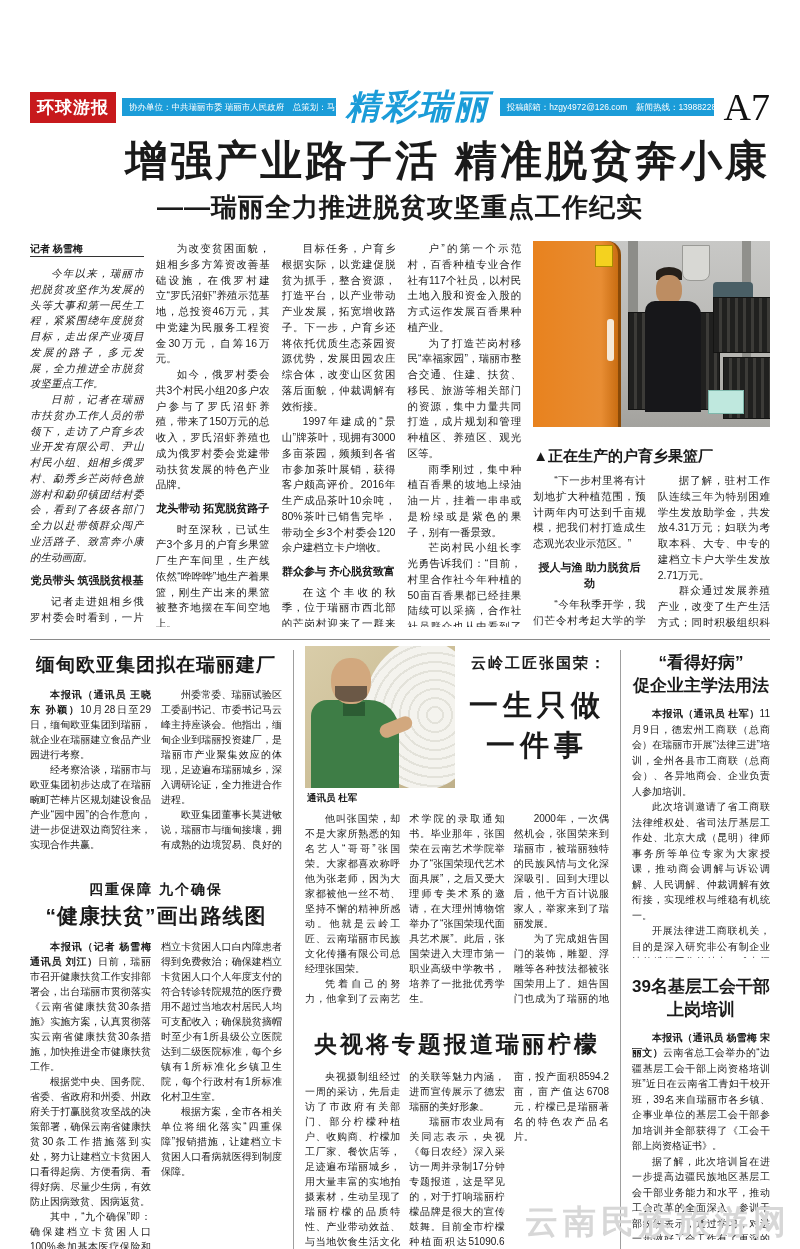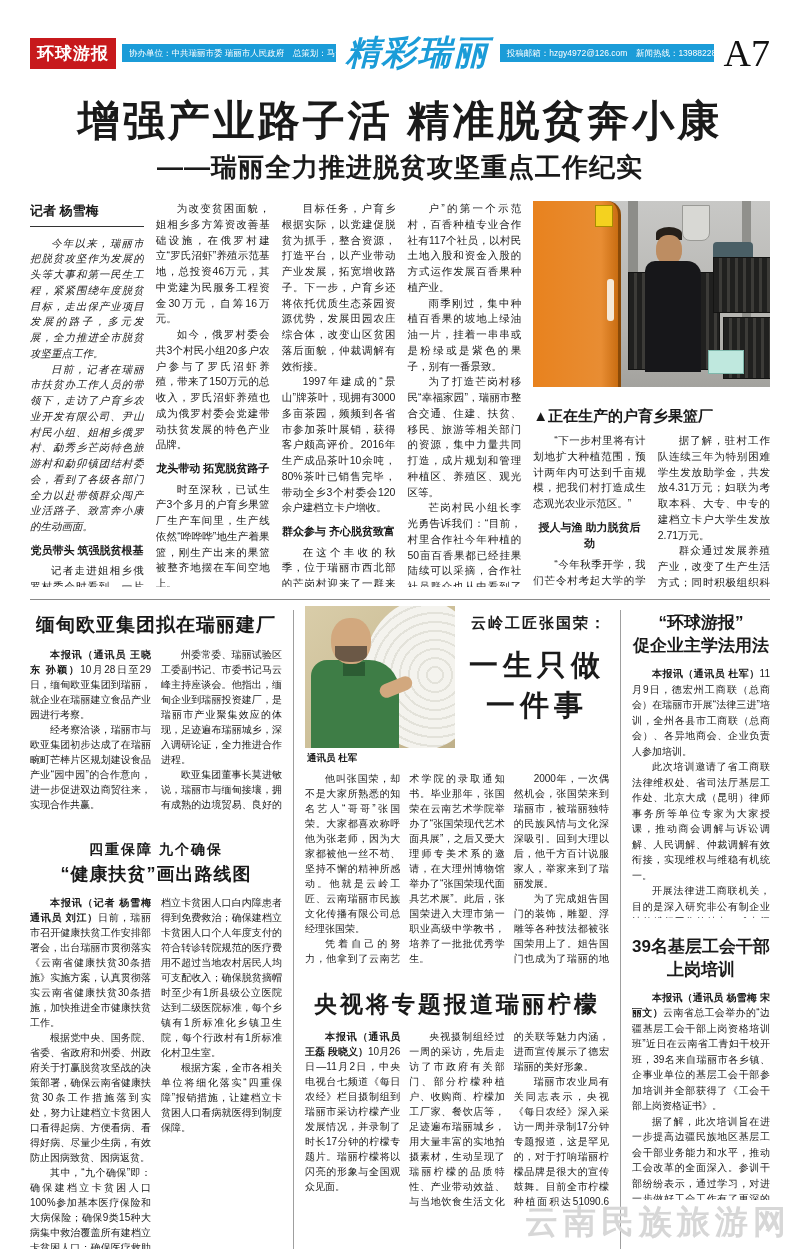--- a/index.html
+++ b/index.html
@@ -1,44 +1,44 @@
 <!DOCTYPE html>
 <html><head>
 <meta charset="utf-8">
 <style>
   html,body{margin:0;padding:0;background:#e9e9e9;}
   .sheet{position:relative;width:800px;height:1249px;background:#ffffff;margin:0 auto;
          font-family:"Liberation Sans","DejaVu Sans",sans-serif;color:#1a1a1a;overflow:hidden;}
   .inner{margin:0 30px;}
 
   
-  .hdr{display:flex;align-items:center;gap:6px;padding-top:30px;text-align:right;}
+  .hdr{display:flex;align-items:center;gap:6px;padding-top:84px;text-align:right;}
   .masthead{background:#c7191c;color:#fff;font-family:"Liberation Serif","DejaVu Serif",serif;
             font-weight:bold;font-size:17px;padding:4px 7px;letter-spacing:1px;white-space:nowrap;}
   .hbar{flex:1;background:#1b9cd8;color:#fff;font-size:8.5px;line-height:1;
         padding:5px 7px;white-space:nowrap;overflow:hidden;}
   .sectitle{color:#1b9cd8;font-size:34px;font-weight:900;font-style:italic;
             letter-spacing:2px;white-space:nowrap;padding:0 4px;}
   .pageno{font-family:"Liberation Serif","DejaVu Serif",serif;font-size:38px;line-height:1;
           margin-left:4px;color:#111;}
 
   
-  .lead-hl{margin-top:22px;text-align:center;font-size:42px;font-weight:900;
+  .lead-hl{margin-top:8px;text-align:right;font-size:42px;font-weight:900;
            letter-spacing:3px;line-height:1.1;}
   .lead-dek{margin-top:6px;text-align:center;font-size:26px;font-weight:700;letter-spacing:1px;}
 
   
   .lead-art{display:flex;gap:12px;margin-top:16px;height:386px;}
   .lcol{flex:1;overflow:hidden;font-size:10.5px;line-height:1.5;text-align:justify;}
   .lcol p{margin:0;text-indent:2em;}
   .rgroup{flex:2.08;display:flex;flex-direction:column;}
   .undercols{display:flex;gap:12px;flex:1;overflow:hidden;}
   .undercols .lcol{flex:1;}
-  .byline{font-weight:bold;font-size:13px;border-bottom:1px solid #333;
-          padding-bottom:5px;margin-bottom:9px;}
+  .byline{font-weight:bold;font-size:10px;border-bottom:1px solid #333;
+          margin-bottom:9px;}
   .lead-intro{font-style:italic;color:#222;}
   .colsub{font-weight:bold;font-size:11px;text-align:center;margin:7px 0 5px;text-indent:0;}
 
   
   .photo1{position:relative;height:186px;background:linear-gradient(180deg,#c8c8c6 0%,#b3b2ae 70%,#a3a29e 100%);overflow:hidden;}
   .p1-machine{position:absolute;left:0;top:0;width:36%;height:100%;
               background:linear-gradient(90deg,#e8821e 0%,#e88d33 80%,#c96d12 100%);
               border-right:3px solid #8a4a08;border-radius:0 14px 0 0;}
   .p1-warn{position:absolute;left:26%;top:4px;width:16px;height:20px;background:#f4d21f;border:1px solid #a88c00;}
   .p1-handle{position:absolute;left:31%;top:42%;width:7px;height:42px;background:#f5e9d8;border-radius:3px;}
@@ -56,21 +56,21 @@
   
   .mainrule{border:0;border-top:1px solid #8a8a8a;margin:12px 0 0;}
   .band{display:flex;margin-top:6px;height:648px;}
   .vrule{width:1px;background:#9f9f9f;margin:4px 0;}
   .reg-l{width:252px;padding-right:11px;}
   .reg-m{width:304px;padding:0 11px;}
   .reg-r{flex:1;padding-left:11px;}
 
   .art-hl-1{font-size:19px;font-weight:900;text-align:center;letter-spacing:1px;margin:6px 0 9px;}
   .kicker{font-size:14px;font-weight:900;text-align:center;letter-spacing:2px;margin-top:16px;}
-  .art-hl-2{font-size:18px;font-weight:900;text-align:center;letter-spacing:1px;margin:3px 0 9px;}
+  .art-hl-2{font-size:21px;font-weight:900;text-align:center;letter-spacing:1px;margin:3px 0 9px;}
   .art-hl-3{font-size:23px;font-weight:700;text-align:center;letter-spacing:3px;margin:12px 0 9px;}
   .art-hl-r{font-size:17px;font-weight:900;text-align:center;line-height:1.35;margin:6px 0 8px;}
 
   .body2{column-count:2;column-gap:10px;column-fill:auto;height:178px;overflow:hidden;
          font-size:10px;line-height:1.5;text-align:justify;}
   .body2b{column-count:2;column-gap:10px;column-fill:auto;height:392px;overflow:hidden;
           font-size:10px;line-height:1.5;text-align:justify;}
   .body3{column-count:3;column-gap:9px;column-fill:auto;height:206px;overflow:hidden;
          font-size:10px;line-height:1.5;text-align:justify;}
   .body3b{column-count:3;column-gap:9px;column-fill:auto;height:188px;overflow:hidden;
@@ -132,22 +132,22 @@
           <p>时至深秋，已试生产3个多月的户育乡果篮厂生产车间里，生产线依然“哗哗哗”地生产着果篮，刚生产出来的果篮被整齐地摆在车间空地上。</p>
         </div>
       <div class="lcol">
           <p>目标任务，户育乡根据实际，以党建促脱贫为抓手，整合资源，打造平台，以产业带动产业发展，拓宽增收路子。下一步，户育乡还将依托优质生态茶园资源优势，发展田园农庄综合体，改变山区贫困落后面貌，仲裁调解有效衔接。</p>
           <p>1997年建成的“景山”牌茶叶，现拥有3000多亩茶园，频频到各省市参加茶叶展销，获得客户颇高评价。2016年生产成品茶叶10余吨，80%茶叶已销售完毕，带动全乡3个村委会120余户建档立卡户增收。</p>
           <div class="colsub">群众参与 齐心脱贫致富</div>
           <p>在这个丰收的秋季，位于瑞丽市西北部的芒岗村迎来了一群来自瑞丽城区的观光游客。今年3月份，瑞丽市首家“党支部＋合作社”——芒岗村百香果种植专业合作社挂牌成立，按照“党支部＋合作社＋农</p>
         </div>
       <div class="lcol">
           <p>户”的第一个示范村，百香种植专业合作社有117个社员，以村民土地入股和资金入股的方式运作发展百香果种植产业。</p>
+          <p>为了打造芒岗村移民“幸福家园”，瑞丽市整合交通、住建、扶贫、移民、旅游等相关部门的资源，集中力量共同打造，成片规划和管理种植区、养殖区、观光区等。</p>
           <p>雨季刚过，集中种植百香果的坡地上绿油油一片，挂着一串串或是粉绿或是紫色的果子，别有一番景致。</p>
-          <p>为了打造芒岗村移民“幸福家园”，瑞丽市整合交通、住建、扶贫、移民、旅游等相关部门的资源，集中力量共同打造，成片规划和管理种植区、养殖区、观光区等。</p>
           <p>芒岗村民小组长李光勇告诉我们：“目前，村里合作社今年种植的50亩百香果都已经挂果陆续可以采摘，合作社社员群众也从中看到了发展的希望，干劲也特别足。”</p>
         </div>
       <div class="rgroup">
         <div class="photo1">
           <div class="p1-bg1"></div>
           <div class="p1-bg2"></div>
           <div class="p1-hopper"></div>
           <div class="p1-motor"></div>
           <div class="p1-machine"></div>
           <div class="p1-warn"></div>
@@ -218,31 +218,30 @@
           </div>
         </div>
         <div class="body3">
             <p>他叫张国荣，却不是大家所熟悉的知名艺人“哥哥”张国荣。大家都喜欢称呼他为张老师，因为大家都被他一丝不苟、坚持不懈的精神所感动。他就是云岭工匠、云南瑞丽市民族文化传播有限公司总经理张国荣。</p>
             <p>凭着自己的努力，他拿到了云南艺术学院的录取通知书。毕业那年，张国荣在云南艺术学院举办了“张国荣现代艺术面具展”，之后又受大理师专美术系的邀请，在大理州博物馆举办了“张国荣现代面具艺术展”。此后，张国荣进入大理市第一职业高级中学教书，培养了一批批优秀学生。</p>
             <p>2000年，一次偶然机会，张国荣来到瑞丽市，被瑞丽独特的民族风情与文化深深吸引。回到大理以后，他千方百计说服家人，举家来到了瑞丽发展。</p>
             <p>为了完成姐告国门的装饰，雕塑、浮雕等各种技法都被张国荣用上了。姐告国门也成为了瑞丽的地标建筑，时至今日，不少人的相机里留下了它的瑞丽影像。自完成姐告国门后，张国荣在瑞丽的名气越来越大，民族文化装饰工程也越来越多，可他没有因生意做大了而当甩手掌柜，依然亲力亲为。</p>
           </div>
         <div class="art-hl-3">央视将专题报道瑞丽柠檬</div>
         <div class="body3b">
-            <p><b>本报讯（通讯员 王磊 段晓义）</b>10月26日—11月2日，中央电视台七频道《每日农经》栏目摄制组到瑞丽市采访柠檬产业发展情况，并录制了时长17分钟的柠檬专题片。瑞丽柠檬将以闪亮的形象与全国观众见面。</p>
             <p>央视摄制组经过一周的采访，先后走访了市政府有关部门、部分柠檬种植户、收购商、柠檬加工厂家、餐饮店等，足迹遍布瑞丽城乡，用大量丰富的实地拍摄素材，生动呈现了瑞丽柠檬的品质特性、产业带动效益、与当地饮食生活文化的关联等魅力内涵，进而宣传展示了德宏瑞丽的美好形象。</p>
             <p>瑞丽市农业局有关同志表示，央视《每日农经》深入采访一周并录制17分钟专题报道，这是罕见的，对于打响瑞丽柠檬品牌是很大的宣传鼓舞。目前全市柠檬种植面积达51090.6亩，投产面积8594.2亩，亩产值达6708元，柠檬已是瑞丽著名的特色农产品名片。</p>
           </div>
       </div>
 
       <div class="vrule"></div>
 
       <div class="reg-r">
         <div class="art-hl-r">
-          <div>“环球游报”</div>
+          <div>“看得好病”</div>
           <div>促企业主学法用法</div>
         </div>
         <div class="body1">
             <p><b>本报讯（通讯员 杜军）</b>11月9日，德宏州工商联（总商会）在瑞丽市开展“法律三进”培训，全州各县市工商联（总商会）、各异地商会、企业负责人参加培训。</p>
             <p>此次培训邀请了省工商联法律维权处、省司法厅基层工作处、北京大成（昆明）律师事务所等单位专家为大家授课，推动商会调解与诉讼调解、人民调解、仲裁调解有效衔接，实现维权与维稳有机统一。</p>
             <p>开展法律进工商联机关，目的是深入研究非公有制企业法律维权工作的特点、难点问题，完善法律服务体系，健全法律服务平台，助推企业转型升级、提质增效。</p>
           </div>
         <div class="art-hl-r" style="margin-top:18px;">
           <div>39名基层工会干部</div>
           <div>上岗培训</div>

